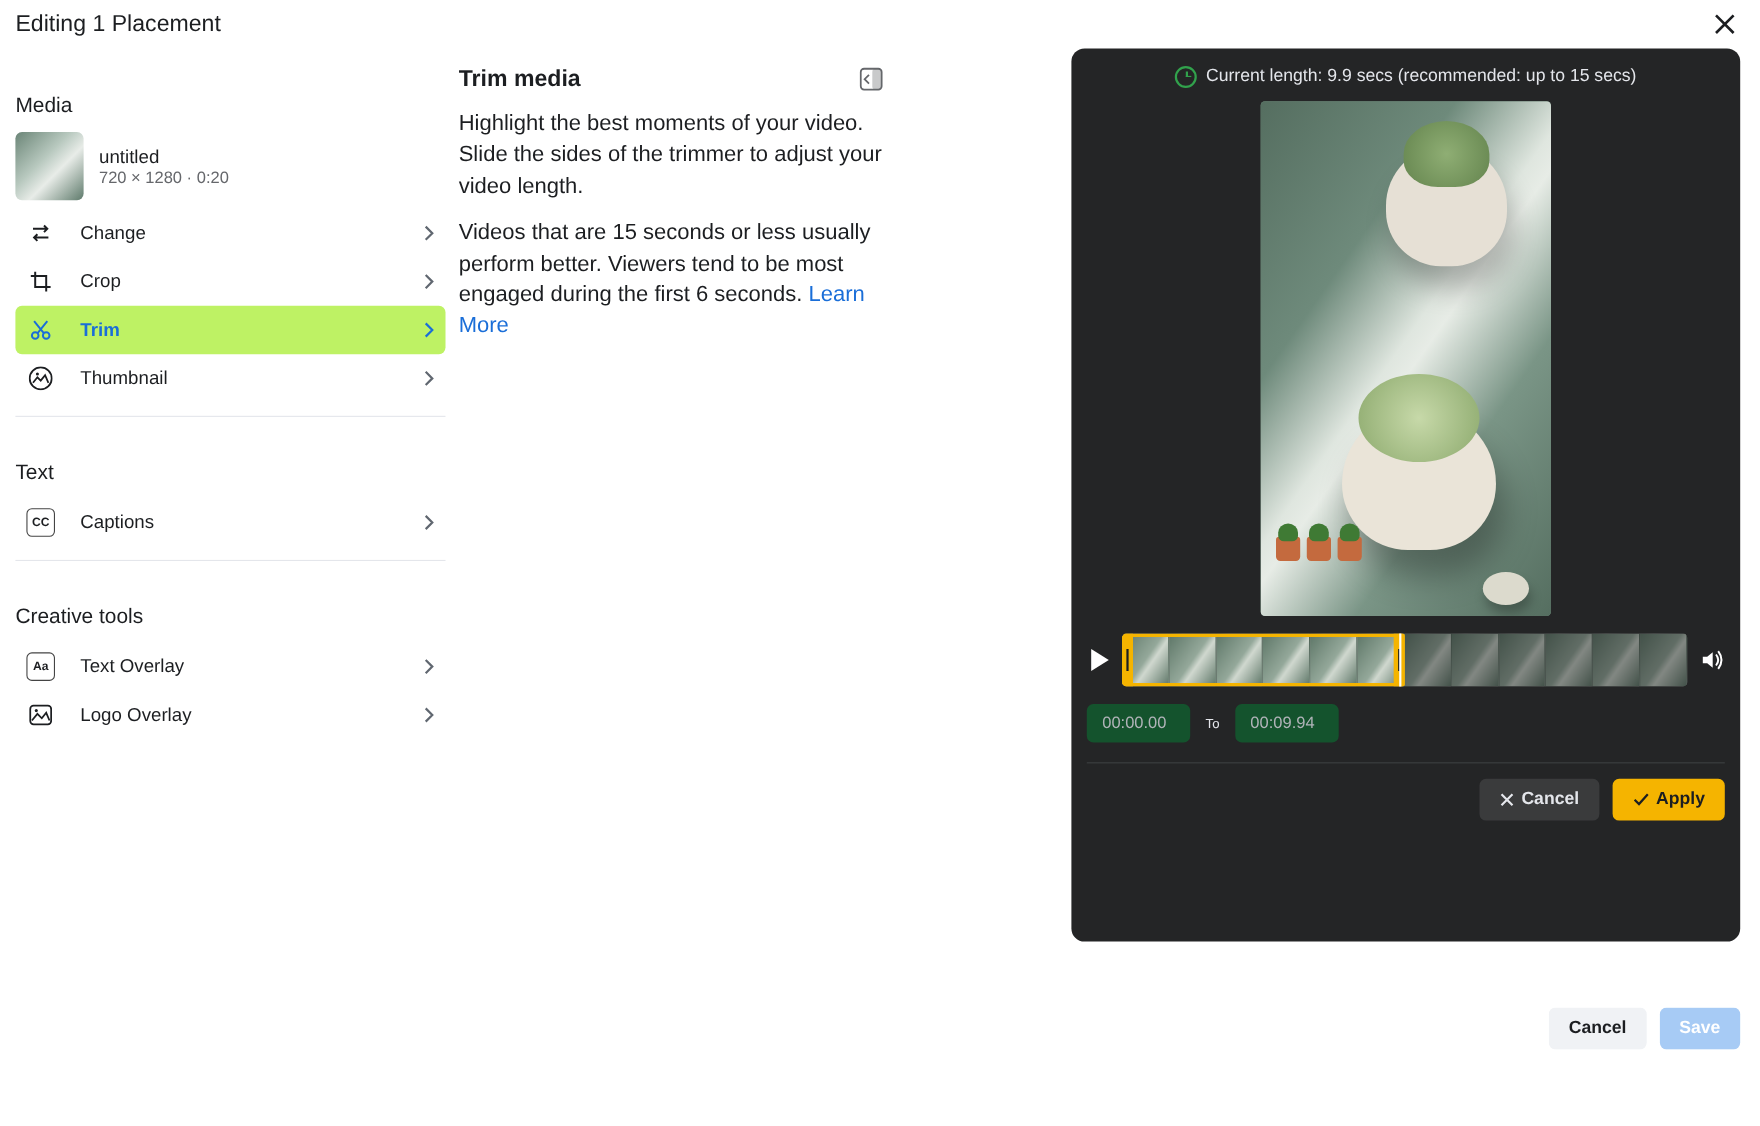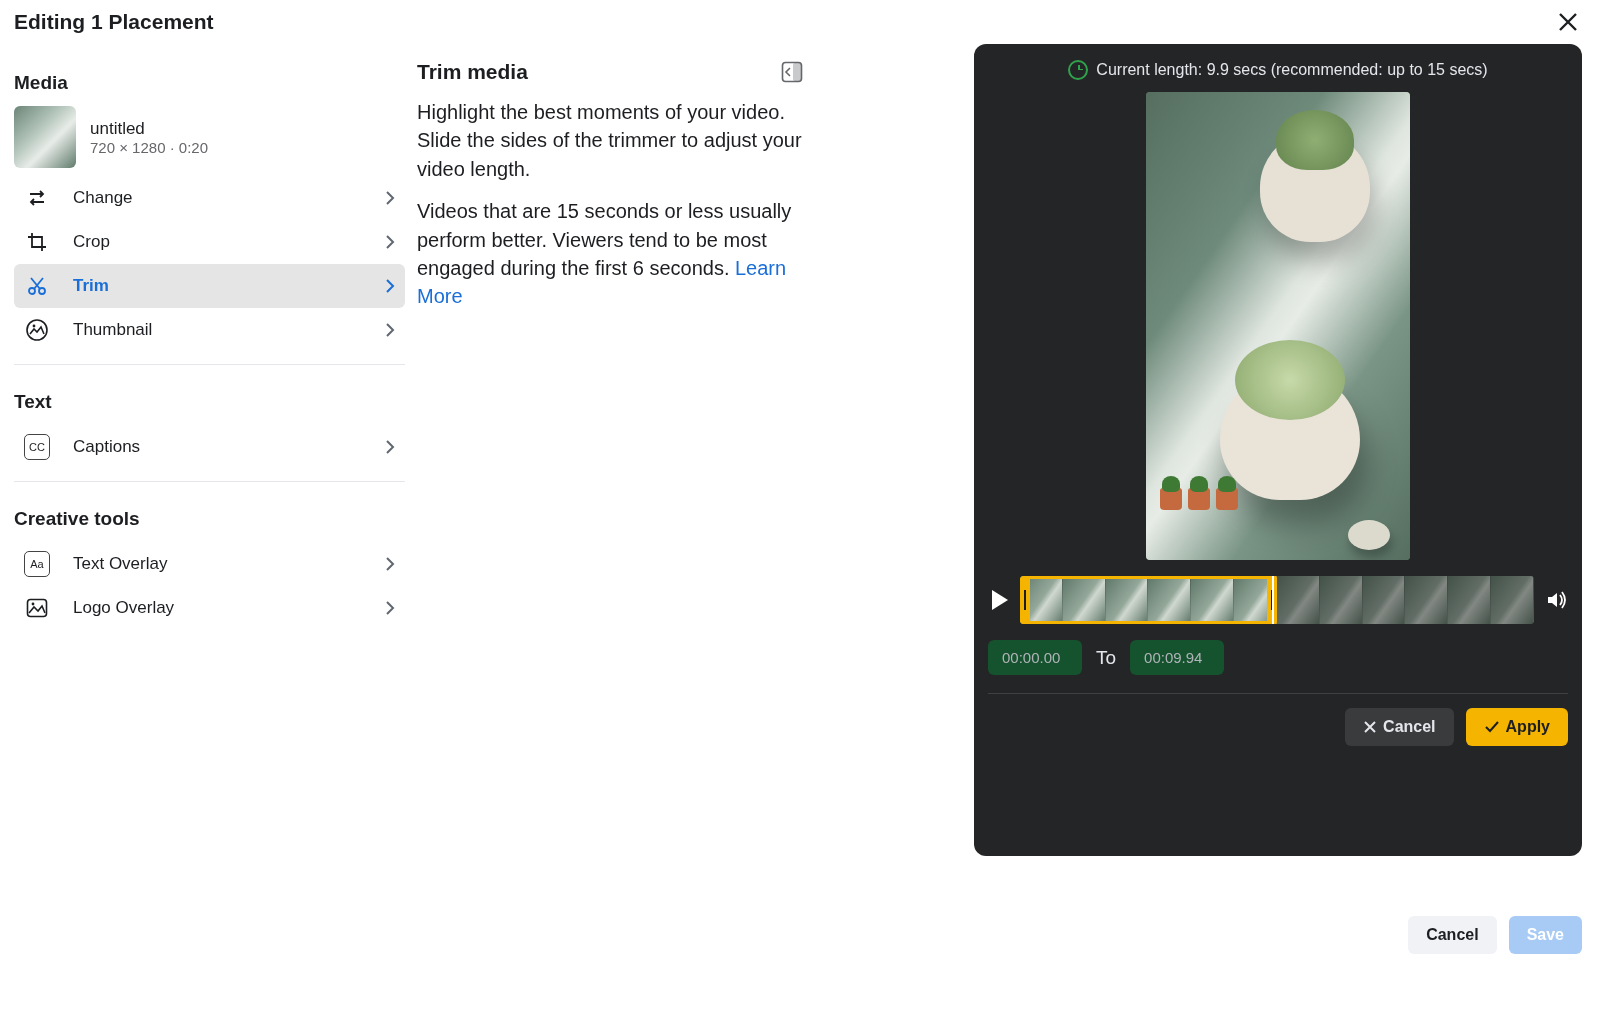--- a/index.html
+++ b/index.html
@@ -1,28 +1,28 @@
 <!DOCTYPE html>
 <html><head>
 <meta charset="utf-8">
 <style>
 * { margin: 0; padding: 0; box-sizing: border-box; font-family: -apple-system, BlinkMacSystemFont, "Segoe UI", Helvetica, Arial, sans-serif; }
 body { background: #fff; color: #1c1e21; width: 1600px; height: 1024px; overflow: hidden; }
 .header { display: flex; justify-content: space-between; align-items: center; padding: 8px 14px 0 14px; }
-.header h1 { font-size: 21px; font-weight: 700; }
+.header h1 { font-size: 21px; font-weight: 400; }
 .close-x { font-size: 26px; font-weight: 400; cursor: pointer; line-height: 1; padding: 4px 8px; }
 .main { display: flex; height: 820px; }
 .left-panel { width: 413px; padding: 10px 8px 10px 14px; }
-.section-title { font-size: 19px; font-weight: 700; margin-top: 26px; margin-bottom: 12px; }
+.section-title { font-size: 19px; font-weight: 400; margin-top: 40px; margin-bottom: 12px; }
 .media-item { display: flex; align-items: center; gap: 14px; margin-bottom: 8px; }
 .thumb { width: 62px; height: 62px; border-radius: 6px; background: linear-gradient(135deg, #6b8577 0%, #b7c8be 40%, #e8ece8 60%, #5e7a6b 100%); }
 .media-title { font-size: 17px; color: #1c1e21; }
 .media-meta { font-size: 15px; color: #65676b; }
 .menu-row { display: flex; align-items: center; height: 44px; padding: 0 10px; cursor: pointer; border-radius: 6px; gap: 13px; }
-.menu-row.active { background: #e5e5e5; color: #1a6ed8; }
+.menu-row.active { background: #bef264; color: #1a6ed8; }
 .menu-row .icon { width: 26px; height: 26px; display: flex; align-items: center; justify-content: center; margin-right: 10px; }
 .menu-row .label { flex: 1; font-size: 17px; font-weight: 500; }
 .menu-row .chev { color: #606770; }
 .menu-row.active .chev { color: #1a6ed8; }
 .divider { height: 1px; background: #e4e6eb; margin: 12px 0 4px 0; }
 .middle-panel { flex: 1; max-width: 410px; padding: 24px 20px 10px 4px; }
 .middle-header { display: flex; justify-content: space-between; align-items: center; }
 .middle-header h2 { font-size: 21px; font-weight: 700; }
 .middle-panel p { font-size: 20px; line-height: 1.42; margin-top: 14px; color: #1c1e21; }
 .learn-more { color: #1a6ed8; cursor: pointer; }
@@ -50,32 +50,32 @@
 .trim-handle { position: absolute; top: 0; bottom: 0; width: 10px; background: #f5b400; display: flex; align-items: center; justify-content: center; cursor: ew-resize; }
 .trim-handle::after { content: ""; width: 2px; height: 20px; background: #1c1e21; }
 .trim-handle.left { left: 0; border-radius: 2px 0 0 2px; }
 .trim-handle.right { left: calc(50% - 10px); border-radius: 0 2px 2px 0; }
 .playhead { position: absolute; top: -10px; bottom: -2px; left: 49%; width: 2px; background: #fff; }
 .playhead::before { content: ""; position: absolute; top: -4px; left: -5px; width: 12px; height: 12px; background: #fff; border-radius: 50%; }
 .dim-right { position: absolute; left: 50%; right: 0; top: 0; bottom: 0; background: rgba(36,37,38,.45); }
 .vol-icon { color: #fff; font-size: 18px; cursor: pointer; width: 22px; }
 .time-row { display: flex; align-items: center; gap: 14px; margin-top: 16px; }
 .time-input { background: #14532d; color: #b0b3b8; border: none; padding: 9px 14px; border-radius: 6px; font-size: 15px; width: 94px; text-align: left; }
-.to-label { color: #e4e6eb; font-size: 19px; }
+.to-label { color: #e4e6eb; font-size: 12px; }
 .preview-divider { height: 1px; background: #3e4042; margin-top: 18px; }
 .action-row { display: flex; justify-content: flex-end; gap: 12px; margin-top: 14px; }
 .btn { padding: 10px 18px; border: none; border-radius: 6px; font-size: 16px; font-weight: 600; cursor: pointer; display: flex; align-items: center; gap: 6px; }
 .btn-cancel-dark { background: #3a3b3c; color: #e4e6eb; }
 .btn-apply { background: #f5b400; color: #1c1e21; }
 .footer { position: fixed; right: 18px; bottom: 70px; display: flex; gap: 12px; }
 .btn-cancel-light { background: #f0f2f5; color: #1c1e21; }
 .btn-save { background: #a7cbf5; color: #fff; }
 .btn-save.disabled { opacity: 1; }
 svg { display: block; }
-.icon-box { width: 26px; height: 26px; border: 1.6px solid #444; border-radius: 5px; display: flex; align-items: center; justify-content: center; font-size: 11px; font-weight: 400; text-align: center; }
+.icon-box { width: 26px; height: 26px; border: 1.6px solid #444; border-radius: 5px; display: flex; align-items: center; justify-content: center; font-size: 11px; font-weight: 700; text-align: center; }
 </style>
 </head>
 <body>
 
 <div class="header">
   <h1>Editing 1 Placement</h1>
   <span class="close-x">
     <svg width="20" height="20" viewBox="0 0 20 20">
         <path d="M2 2 L18 18 M18 2 L2 18" stroke="#1c1e21" stroke-width="2.4"></path>
       </svg>

